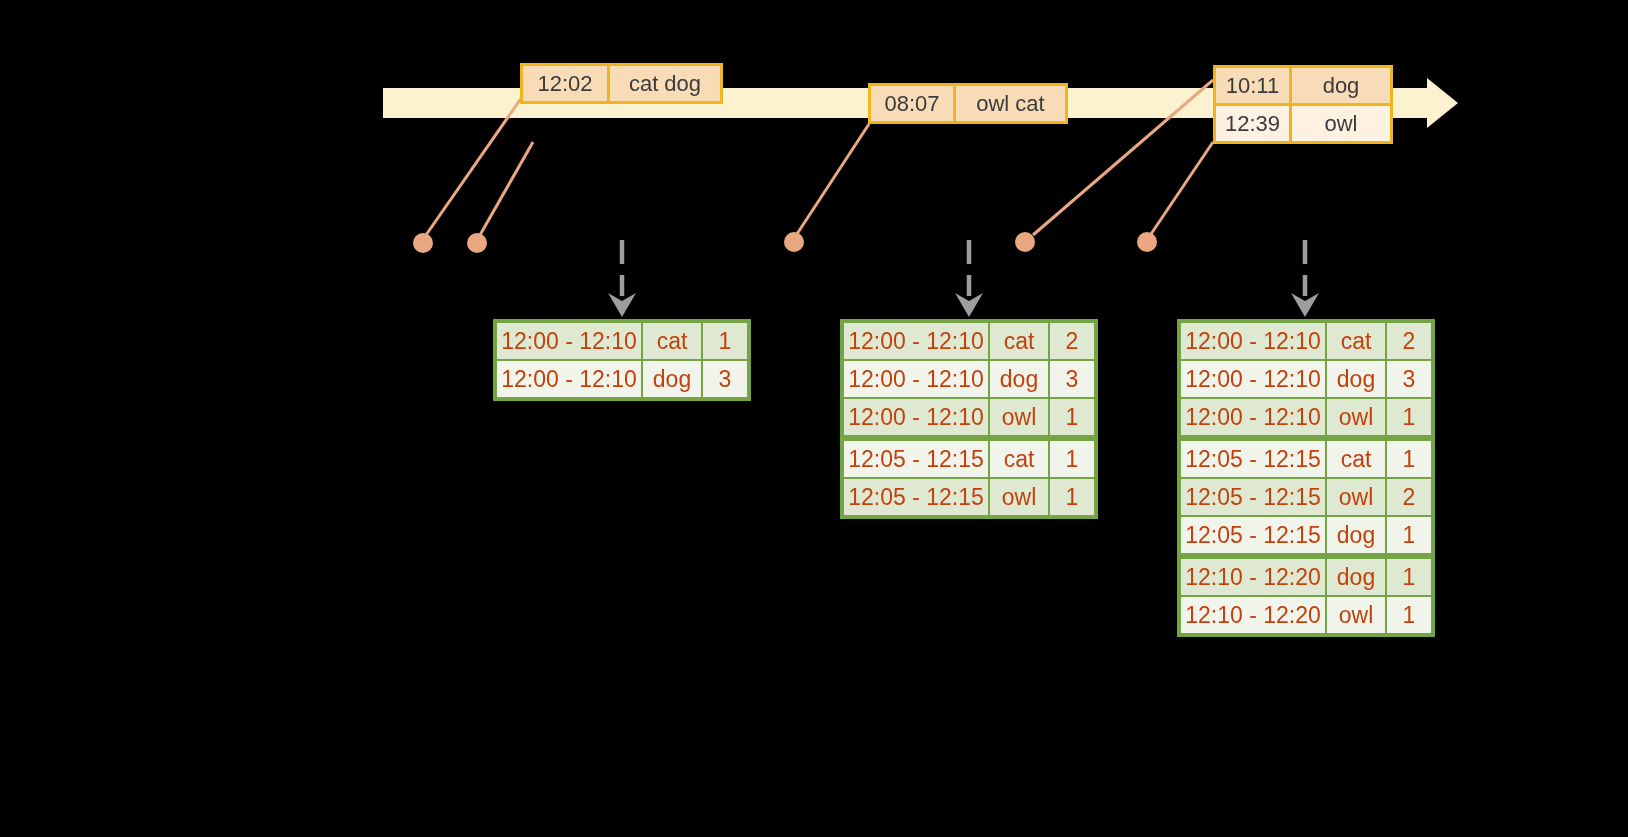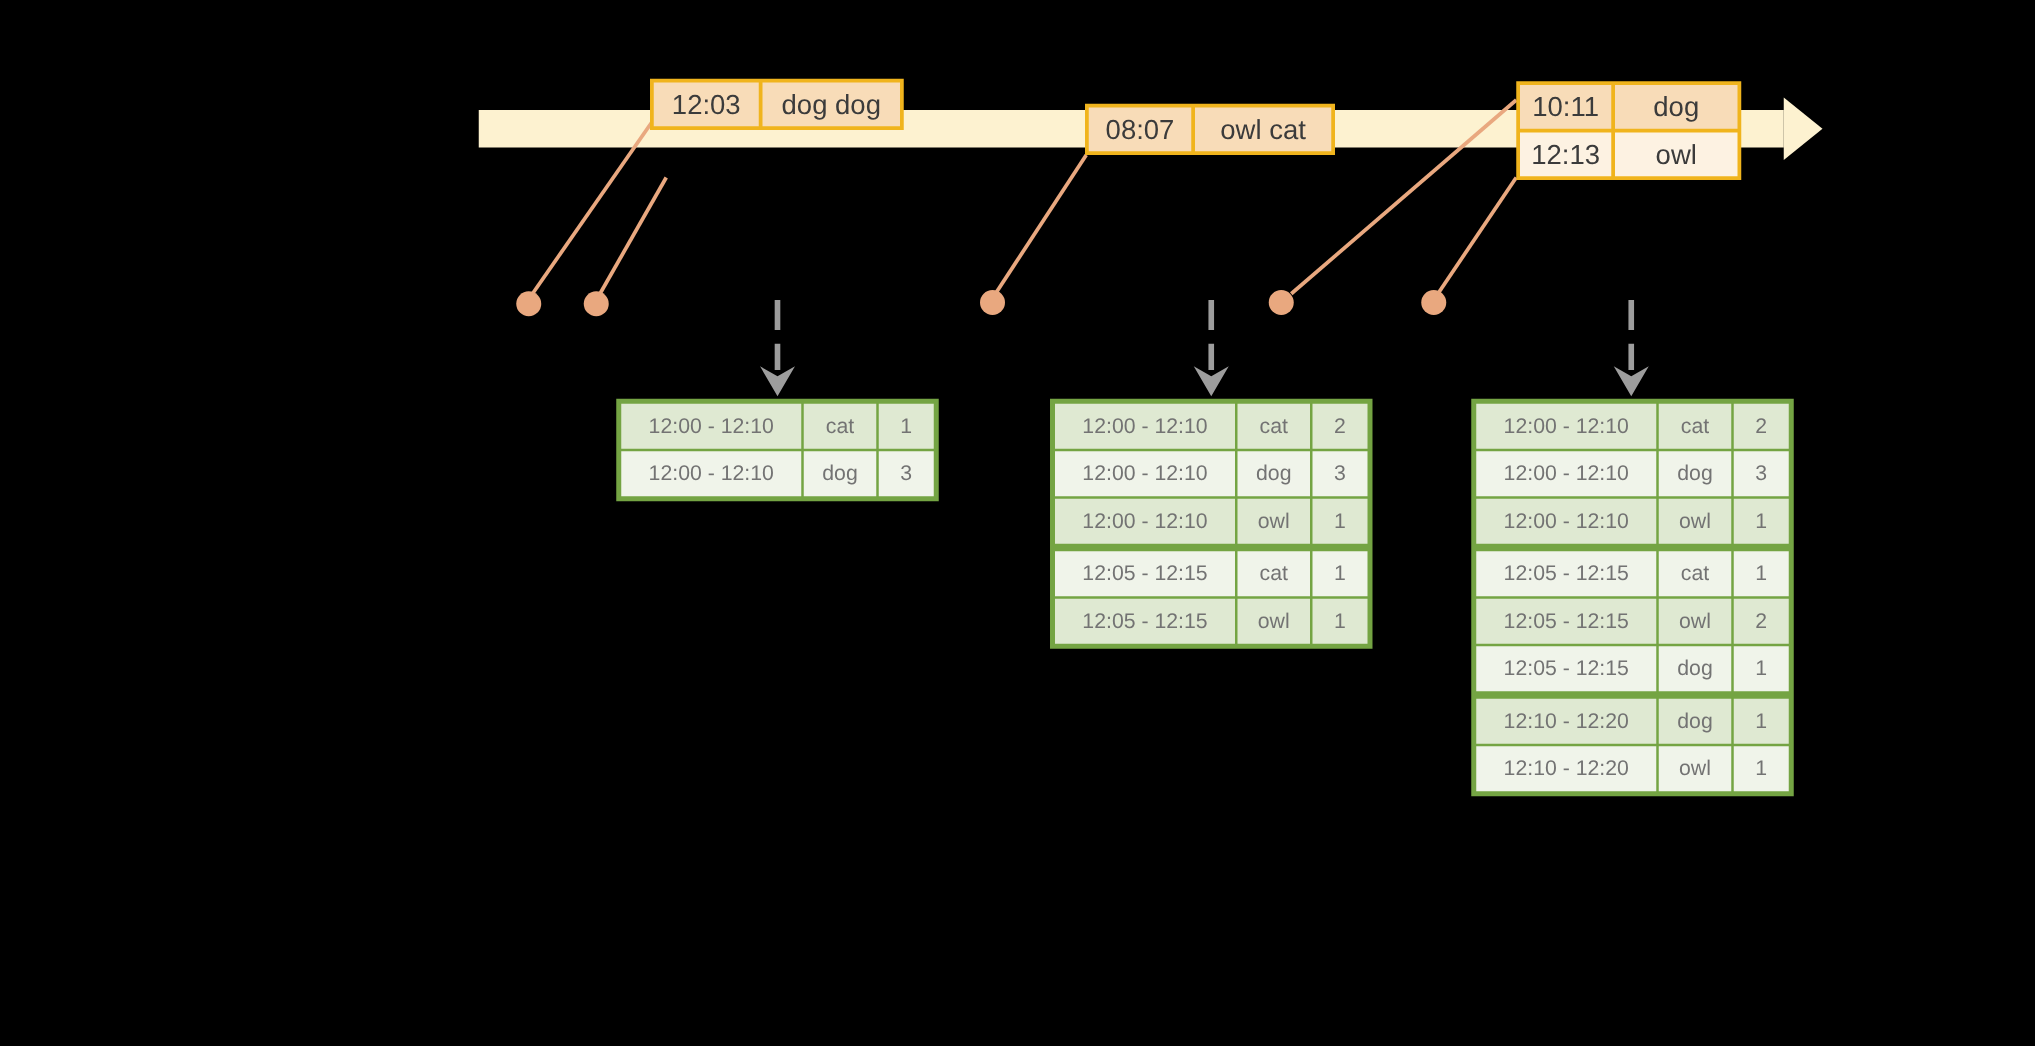--- a/index.html
+++ b/index.html
@@ -30,21 +30,21 @@
   .result-table {
     position:absolute; z-index:2;
     display:flex; flex-direction:column;
     gap:2px; padding:4px;
     background:#74a443;
   }
   .result-table .row { display:grid; grid-template-columns:144px 58px 44px; gap:2px; }
   .result-table .row.group-start { margin-top:4px; }
   .result-table .cell {
     height:36px; display:flex; align-items:center; justify-content:center;
-    font-size:17px; color:#737373;
+    font-size:23px; color:#c2410c;
   }
   .result-table .row:nth-child(odd)  .cell { background:#dfe9d2; }
   .result-table .row:nth-child(even) .cell { background:#f0f4ea; }
 </style>
 </head>
 <body>
 
 <svg id="overlay" width="1628" height="837">
 
   <rect x="383" y="88" width="1044" height="30" fill="#fdf2d0"></rect>
@@ -68,38 +68,38 @@
     <line x1="622" y1="240" x2="622" y2="296" stroke="#9d9d9d"></line>
     <line x1="969" y1="240" x2="969" y2="296" stroke="#9d9d9d"></line>
     <line x1="1305" y1="240" x2="1305" y2="296" stroke="#9d9d9d"></line>
   </g>
   <polygon points="608,293 622,317 636,293 622,301" fill="#9d9d9d"></polygon>
   <polygon points="955,293 969,317 983,293 969,301" fill="#9d9d9d"></polygon>
   <polygon points="1291,293 1305,317 1319,293 1305,301" fill="#9d9d9d"></polygon>
 </svg>
 
 <div class="event-table" style="left:520px;  top:63px; --cols:84px 110px">
-    <div class="row group-start">
-      <div class="cell">12:03</div>
-      <div class="cell">dog dog</div>
+    <div class="row">
+      <div class="cell">12:02</div>
+      <div class="cell">cat dog</div>
     </div>
   </div>
 <div class="event-table" style="left:868px;  top:83px; --cols:82px 109px">
     <div class="row">
       <div class="cell">08:07</div>
       <div class="cell">owl cat</div>
     </div>
   </div>
 <div class="event-table" style="left:1213px; top:65px; --cols:73px 98px">
     <div class="row">
       <div class="cell">10:11</div>
       <div class="cell">dog</div>
     </div>
     <div class="row group-start">
-      <div class="cell">12:13</div>
+      <div class="cell">12:39</div>
       <div class="cell">owl</div>
     </div>
   </div>
 
 <div class="result-table" style="left:493px;  top:319px">
     <div class="row">
       <div class="cell">12:00 - 12:10</div>
       <div class="cell">cat</div>
       <div class="cell">1</div>
     </div>

